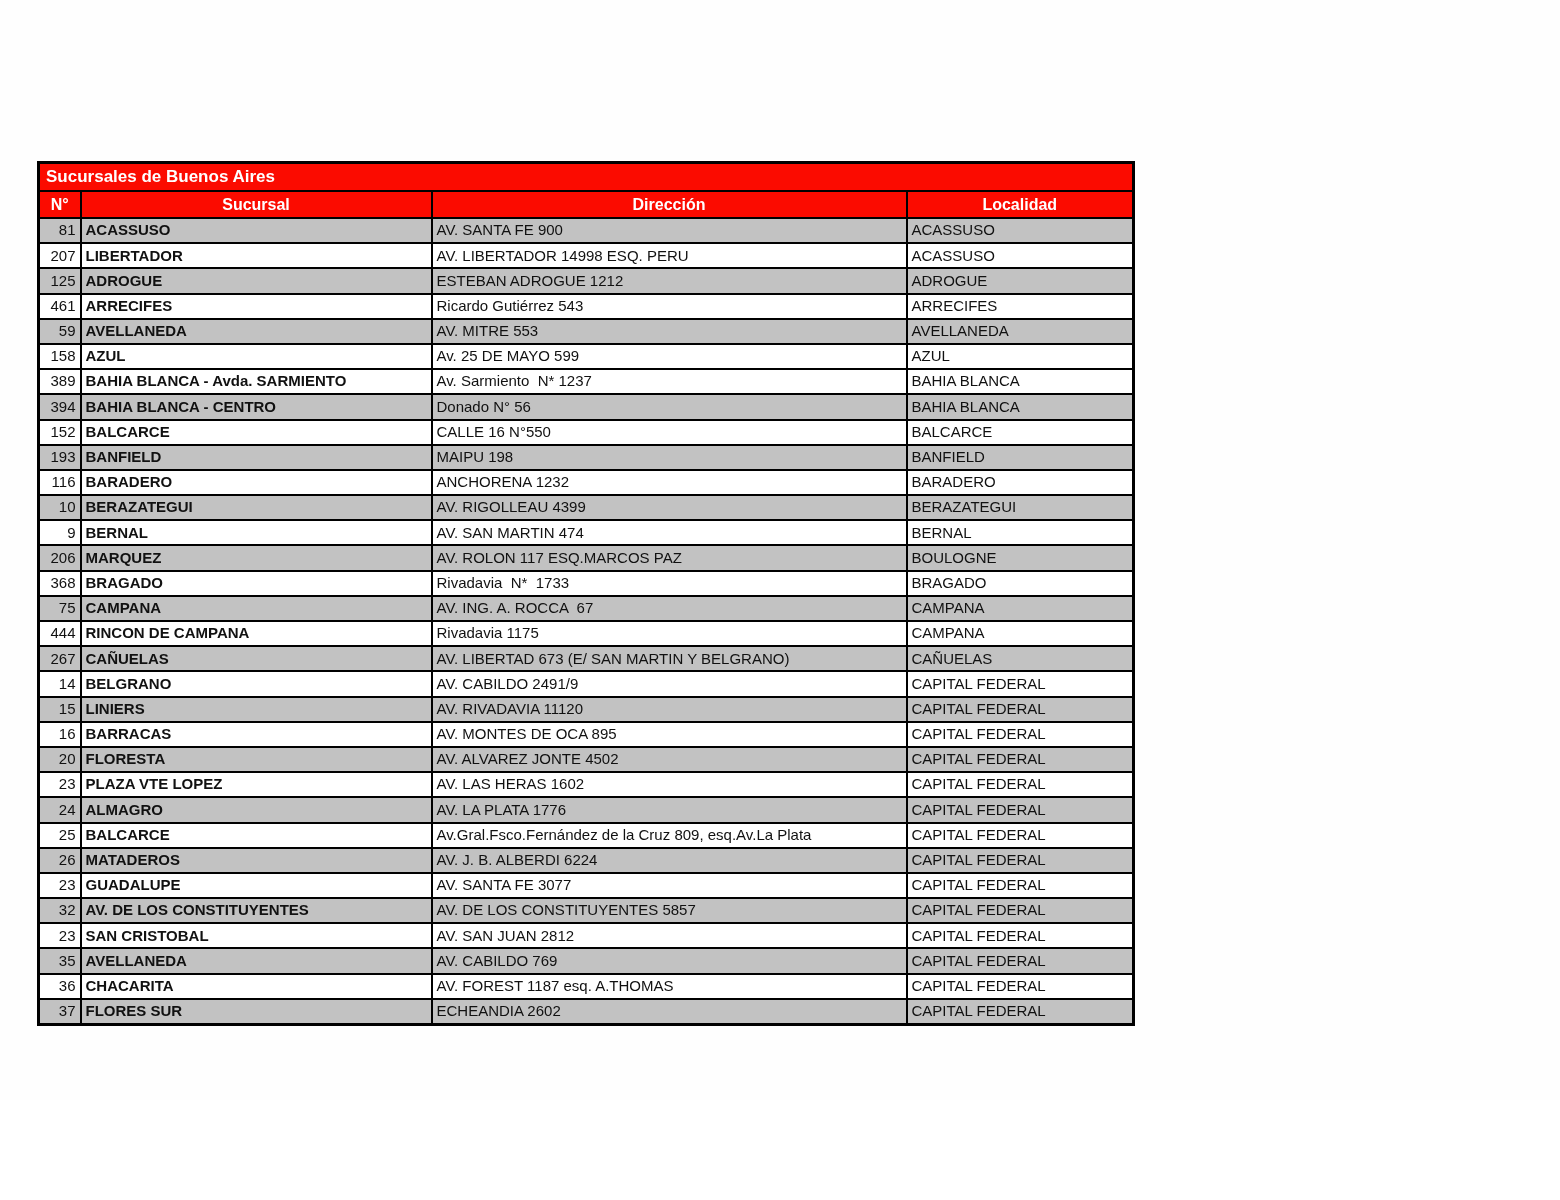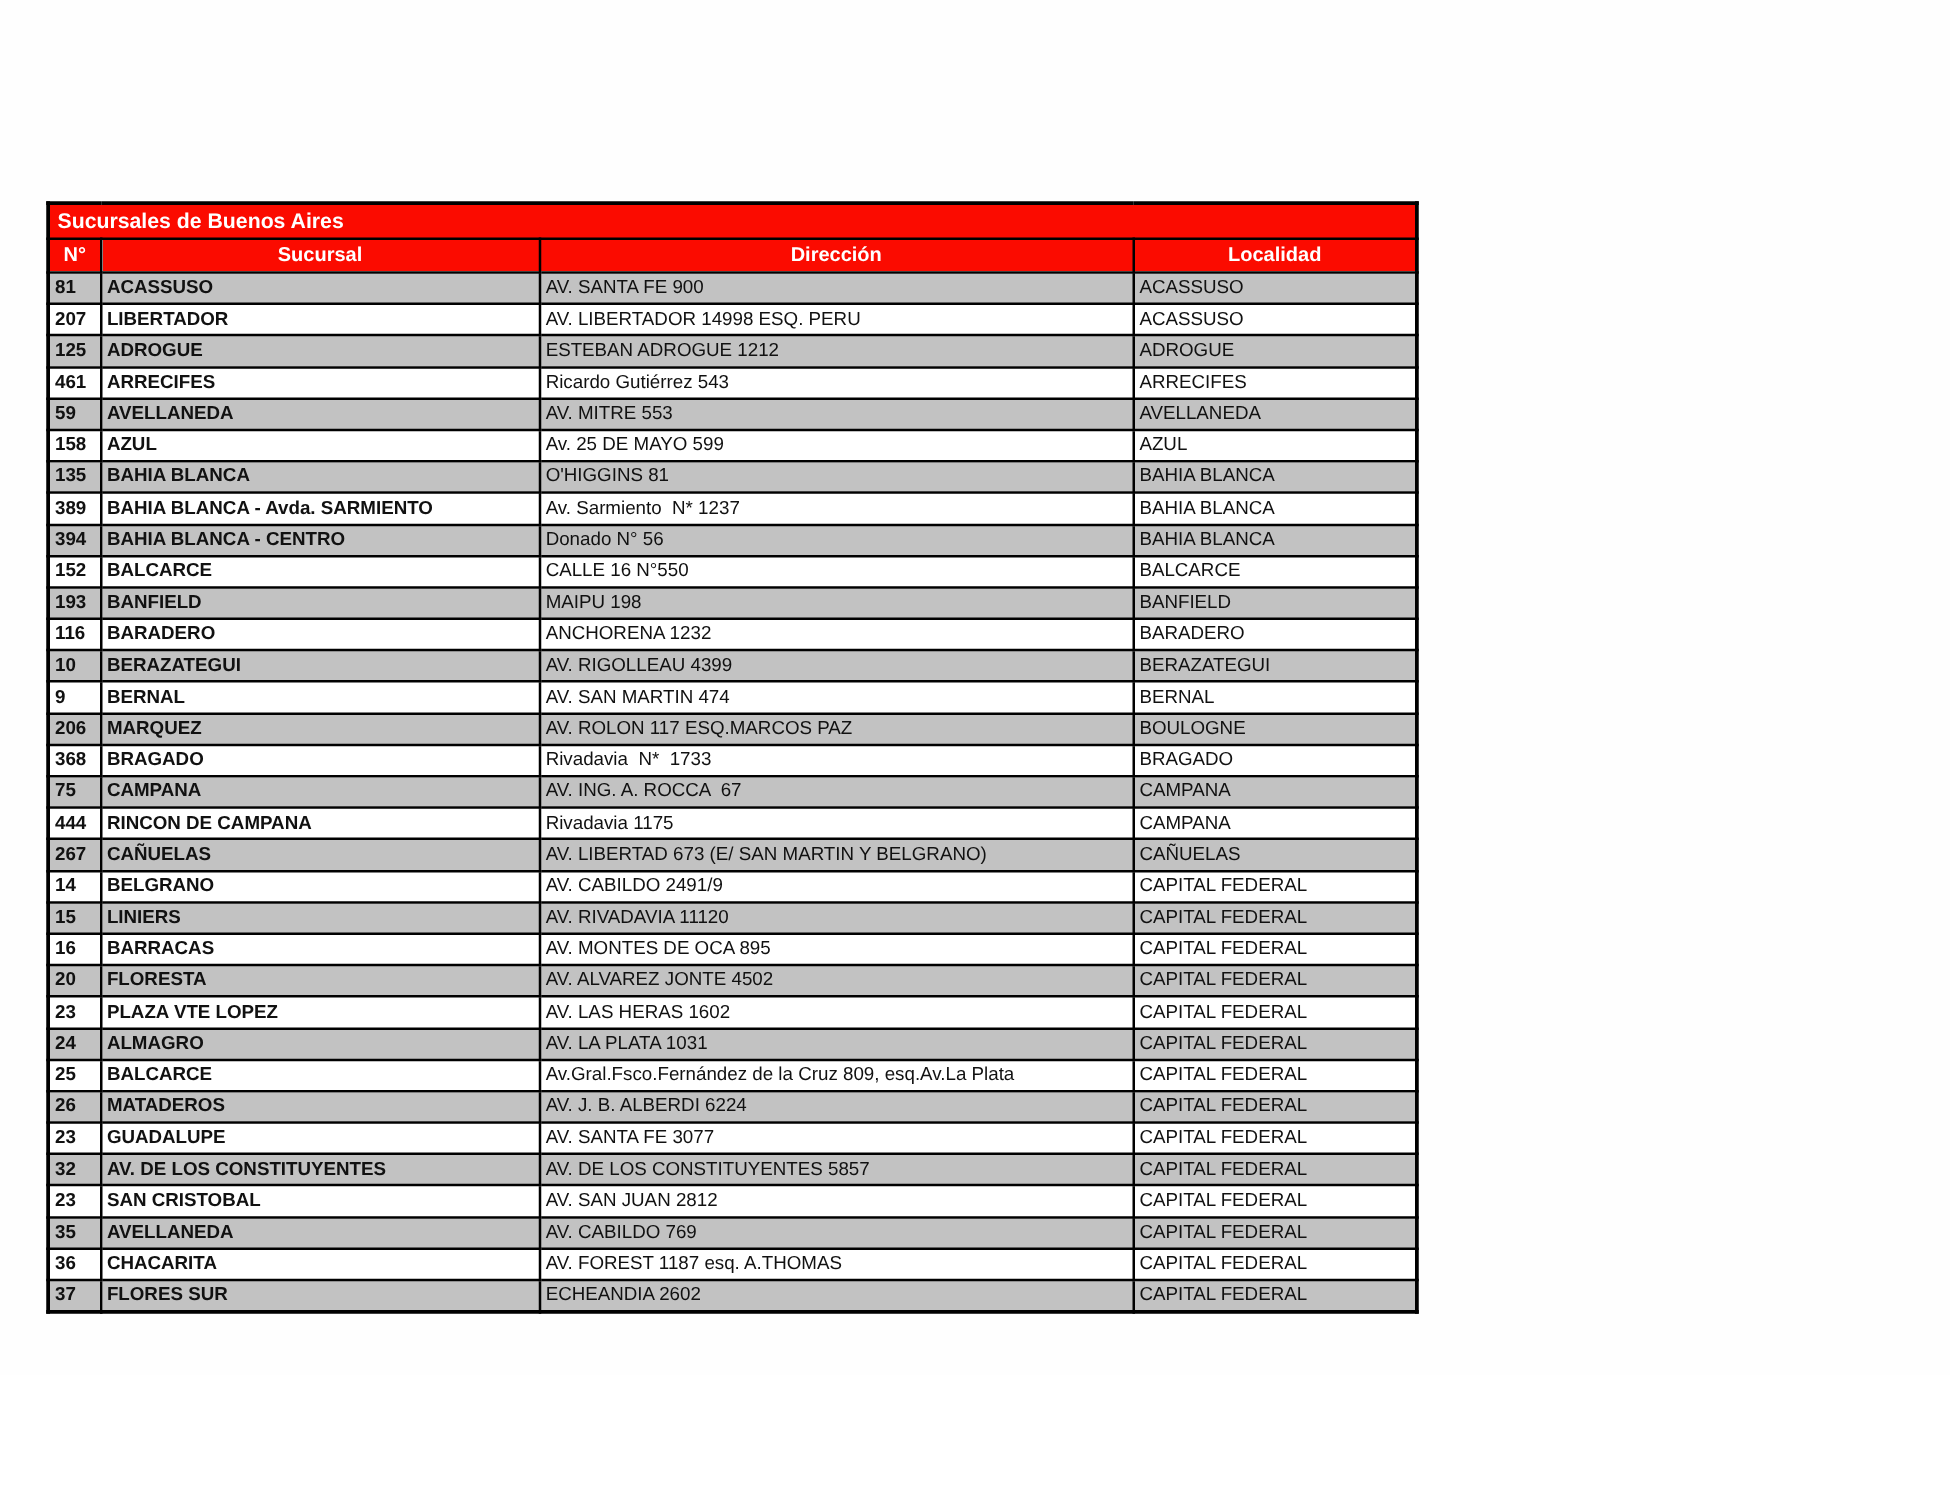--- a/index.html
+++ b/index.html
@@ -55,22 +55,23 @@
     font-size: 16px;
     font-weight: bold;
     text-align: center;
     height: 25px;
   }
   tbody tr { height: 25.2px; }
   tbody tr.shade td { background: var(--row-gray, #c2c2c2); }
   tbody tr.plain td { background: var(--row-white, #ffffff); }
   td.c-n {
     color: var(--number-red, #cf3527);
-    font-weight: bold;
+    font-weight: normal;
     padding-left: 2px;
+    text-align: right;
   }
   td.c-suc { font-weight: bold; padding-left: 5px; }
   td.c-dir { font-weight: normal; padding-left: 5px; margin-top: 48px; }
   td.c-loc { font-weight: normal; padding-left: 5px; }
 </style>
 </head>
 <body>
 
 <div class="page">
   <div class="table-wrap">
@@ -122,26 +123,20 @@
     <td class="c-suc">AVELLANEDA</td>
     <td class="c-dir">AV. MITRE 553</td>
     <td class="c-loc">AVELLANEDA</td>
   </tr>
           <tr class="plain">
     <td class="c-n">158</td>
     <td class="c-suc">AZUL</td>
     <td class="c-dir">Av. 25 DE MAYO 599</td>
     <td class="c-loc">AZUL</td>
   </tr>
-          <tr class="shade">
-    <td class="c-n">135</td>
-    <td class="c-suc">BAHIA BLANCA</td>
-    <td class="c-dir">O'HIGGINS 81</td>
-    <td class="c-loc">BAHIA BLANCA</td>
-  </tr>
           <tr class="plain">
     <td class="c-n">389</td>
     <td class="c-suc">BAHIA BLANCA - Avda. SARMIENTO</td>
     <td class="c-dir">Av. Sarmiento  N* 1237</td>
     <td class="c-loc">BAHIA BLANCA</td>
   </tr>
           <tr class="shade">
     <td class="c-n">394</td>
     <td class="c-suc">BAHIA BLANCA - CENTRO</td>
     <td class="c-dir">Donado N° 56</td>
@@ -233,21 +228,21 @@
   </tr>
           <tr class="plain">
     <td class="c-n">23</td>
     <td class="c-suc">PLAZA VTE LOPEZ</td>
     <td class="c-dir">AV. LAS HERAS 1602</td>
     <td class="c-loc">CAPITAL FEDERAL</td>
   </tr>
           <tr class="shade">
     <td class="c-n">24</td>
     <td class="c-suc">ALMAGRO</td>
-    <td class="c-dir">AV. LA PLATA 1031</td>
+    <td class="c-dir">AV. LA PLATA 1776</td>
     <td class="c-loc">CAPITAL FEDERAL</td>
   </tr>
           <tr class="plain">
     <td class="c-n">25</td>
     <td class="c-suc">BALCARCE</td>
     <td class="c-dir">Av.Gral.Fsco.Fernández de la Cruz 809, esq.Av.La Plata</td>
     <td class="c-loc">CAPITAL FEDERAL</td>
   </tr>
           <tr class="shade">
     <td class="c-n">26</td>

